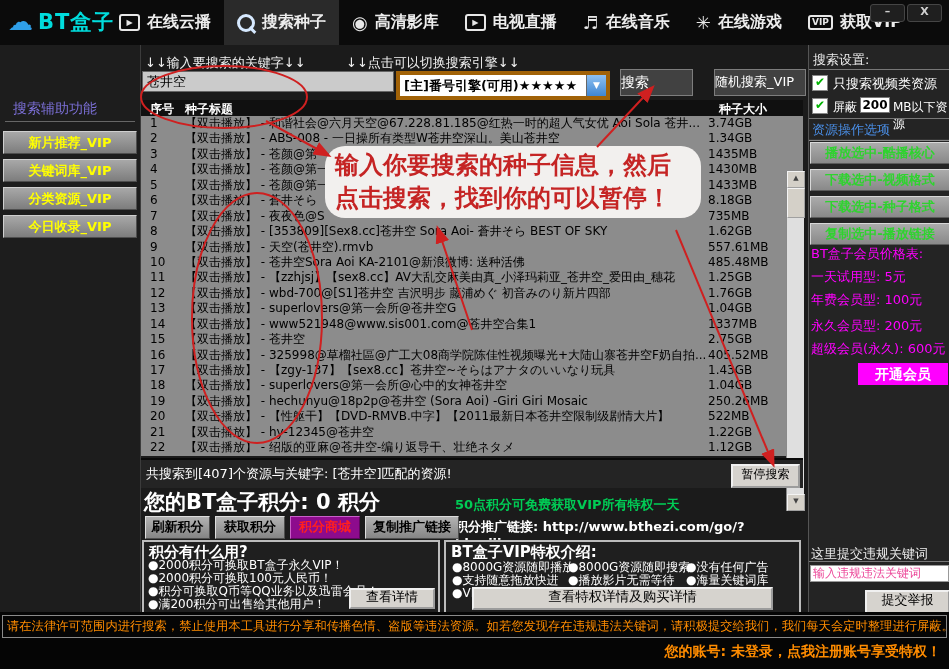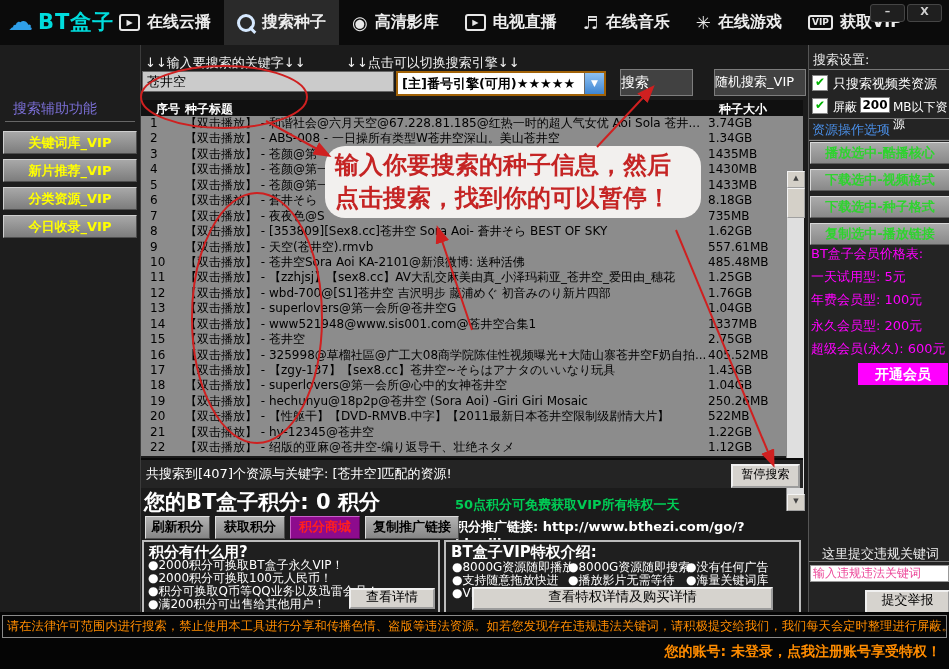--- a/index.html
+++ b/index.html
@@ -32,31 +32,31 @@
   .side-btn{height:21px;line-height:21px;margin:0 3px 5px 3px;text-align:center;
             background:linear-gradient(#a8a8a8,#7d7d7d);border:1px solid #4e4e4e;border-top-color:#cfcfcf;border-left-color:#cfcfcf;
             color:#ffff00;font-size:13px;font-weight:bold;}
   
   #main{position:absolute;left:141px;top:45px;width:667px;bottom:57px;background:#1b1b1b;}
   .hintlabel{position:absolute;color:#f2f2f2;font-size:13px;}
   #kw-label{left:4px;top:9px;}
   #eng-label{left:205px;top:9px;}
   #kw-input{position:absolute;left:1px;top:26px;width:242px;height:19px;background:#cbcbcb;border:1px solid #666;
             font-size:13px;padding:0 4px;color:#000;font-family:"DejaVu Sans",sans-serif;}
-  #engine{position:absolute;left:255px;top:26px;width:206px;height:21px;background:#fff;border:2px solid #a16207;}
+  #engine{position:absolute;left:255px;top:26px;width:206px;height:21px;background:#fff;border:4px solid #a16207;}
   #engine-text{position:absolute;left:4px;top:0;line-height:21px;font-size:13px;font-weight:bold;color:#000;white-space:nowrap;}
   #engine-arrow{position:absolute;right:0;top:0;width:19px;height:21px;background:linear-gradient(#8ec1f2,#3f86d2);
                 border-left:1px solid #666;color:#fff;font-size:9px;line-height:21px;text-align:center;}
   .darkbtn{position:absolute;background:#414141;border:1px solid #7d7d7d;color:#fff;}
   #search-btn{left:479px;top:24px;width:71px;height:25px;font-size:14px;line-height:24px;}
   #random-btn{left:573px;top:24px;width:90px;height:25px;font-size:13px;line-height:24px;}
   
   #torrent-table{position:absolute;left:0;top:55px;width:662px;height:356px;}
   #thead{position:absolute;left:0;top:0;width:662px;height:16px;background:#101010;color:#fff;font-size:12px;font-weight:bold;}
-  #th-no{position:absolute;left:15px;top:1px;}
+  #th-no{position:absolute;left:9px;top:1px;}
   #th-title{position:absolute;left:44px;top:1px;}
   #th-size{position:absolute;left:578px;top:1px;}
   #tbody{position:absolute;left:0;top:16px;width:662px;height:340px;background:#8c8c8c;overflow:hidden;}
   .trow{display:flex;height:15.45px;font-size:12px;line-height:15.4px;color:#000;white-space:nowrap;}
   .c-no{width:35px;padding-left:9px;flex:none;}
   .c-title{width:523px;flex:none;overflow:hidden;}
   .c-size{flex:none;}
   
   #vscroll{position:absolute;left:645px;top:71px;width:17px;height:340px;background:#dfdfdf;border-left:1px solid #8a8a8a;}
   .sbtn{position:absolute;left:0;width:16px;height:15px;background:#d4d0c8;border:1px outset #f4f4f4;
@@ -118,21 +118,21 @@
   #rs-opbtns .opbtn:nth-child(3){top:151px;}
   #rs-opbtns .opbtn:nth-child(4){top:178px;}
   .price{position:absolute;left:2px;color:#ff00ff;font-size:13px;white-space:nowrap;}
   #rs-price-header{top:200px;}
   #rs-prices .price:nth-child(1){top:223px;}
   #rs-prices .price:nth-child(2){top:246px;}
   #rs-prices .price:nth-child(3){top:272px;}
   #rs-prices .price:nth-child(4){top:295px;}
   #open-vip-btn{position:absolute;left:49px;top:318px;width:90px;height:22px;background:#ff00ff;color:#fff;
                 font-size:14px;font-weight:bold;text-align:center;line-height:22px;}
-  #report-header{position:absolute;left:2px;top:500px;color:#ededed;font-size:13px;margin-left:11px;}
+  #report-header{position:absolute;left:2px;top:500px;color:#ededed;font-size:13px;}
   #report-input{position:absolute;left:1px;top:520px;width:133px;height:15px;background:#fff;border:1px solid #999;
                 font-size:12px;color:#ec4899;padding:0 2px;font-family:"DejaVu Sans",sans-serif;}
   #report-btn{position:absolute;left:56px;top:545px;width:81px;height:20px;font-size:13px;line-height:16px;}
   
   #footer{position:absolute;left:0;bottom:0;width:949px;height:57px;background:#050505;}
   #notice{position:absolute;left:2px;right:2px;top:3px;height:21px;border:1px solid #8a8a8a;
           color:#ff8c00;font-size:12.3px;line-height:21px;padding:0 4px;white-space:nowrap;overflow:hidden;}
   #account{position:absolute;right:8px;bottom:8px;color:#ff8c00;font-size:14px;font-weight:bold;margin-top:23px;}
   
   #annotation-box{position:absolute;left:325px;top:146px;width:366px;height:70px;background:#f2f0ee;z-index:40;
@@ -180,22 +180,22 @@
           <span class="tlabel">获取VIP</span>
         </div>
       </div>
     <div class="winbtn" id="btn-min">–</div>
     <div class="winbtn" id="btn-close">X</div>
   </div>
 
   <div id="left-sidebar">
     <div id="left-header">搜索辅助功能</div>
     <div id="left-items">
+        <div class="side-btn">新片推荐_VIP</div>
         <div class="side-btn">关键词库_VIP</div>
-        <div class="side-btn">新片推荐_VIP</div>
         <div class="side-btn">分类资源_VIP</div>
         <div class="side-btn">今日收录_VIP</div>
       </div>
   </div>
 
   <div id="main">
     <div class="hintlabel" id="kw-label">↓↓输入要搜索的关键字↓↓</div>
     <div class="hintlabel" id="eng-label">↓↓点击可以切换搜索引擎↓↓</div>
     <input id="kw-input" type="text" value="苍井空" style="">
     <div id="engine">

